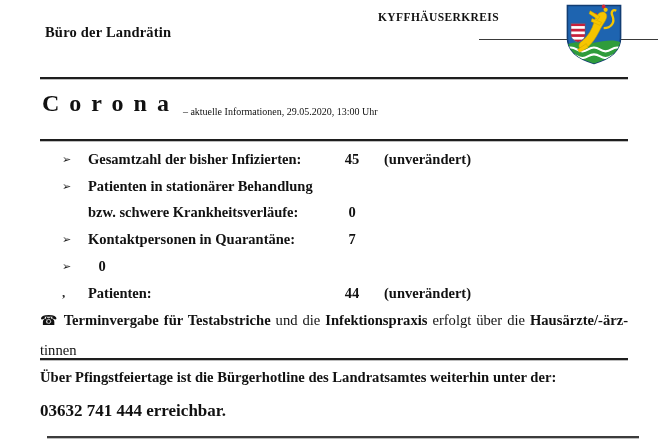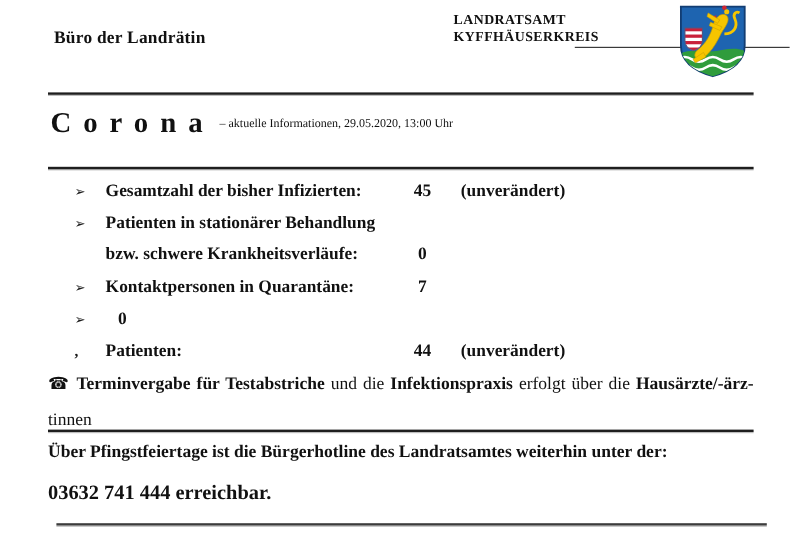--- a/index.html
+++ b/index.html
@@ -16,21 +16,21 @@
   .coat{left:565px;top:3px;width:58px;height:62px;}
 
   
   .rule{left:40px;width:588px;height:0;border-top:2px solid #1e1e1e;box-shadow:0 1px 0 #bdbdbd;}
   .rule-1{top:77px;}
   .rule-2{top:139px;}
   .rule-3{top:358px;}
   .rule-4{top:436px;left:47px;width:592px;border-top-color:#3c3c3c;}
 
   
-  .title-row{left:42px;top:90px;display:flex;align-items:center;}
+  .title-row{left:42px;top:90px;display:flex;align-items:flex-end;}
   .title-word{font-size:24px;font-weight:bold;letter-spacing:2px;}
   .title-sub{font-size:10px;margin-left:12px;}
 
   
   .stats{left:62px;top:146px;width:566px;}
   .stat-row{height:26.8px;display:flex;align-items:center;font-size:14.5px;font-weight:bold;}
   .stat-bullet{width:26px;font-family:"DejaVu Sans",sans-serif;font-size:11px;font-weight:normal;color:#1a1a1a;}
   .stat-bullet.mini{font-family:"Liberation Serif",serif;font-size:13px;font-weight:bold;}
   .stat-label{width:250px;}
   .stat-value{width:28px;text-align:center;}
@@ -46,21 +46,20 @@
   
   .hot1{left:40px;top:369px;width:588px;font-size:14.6px;font-weight:bold;}
   .hot2{left:40px;top:401px;width:588px;font-size:17px;font-weight:bold;}
 </style>
 </head>
 <body>
 
 <div class="abs office">Büro der Landrätin</div>
 
 <div class="abs org">
-  <div>LANDRATSAMT</div>
   <div>KYFFHÄUSERKREIS</div>
 </div>
 
 <div class="abs org-rule"></div>
 
 <div class="abs coat">
   <svg viewBox="0 0 60 64" width="58" height="62">
     <defs>
       <clipPath id="cc">
           <path d="M2.5,2.5 H57.5 V36 C57.5,50 46,58 30,62.5 C14,58 2.5,50 2.5,36 Z"></path>

